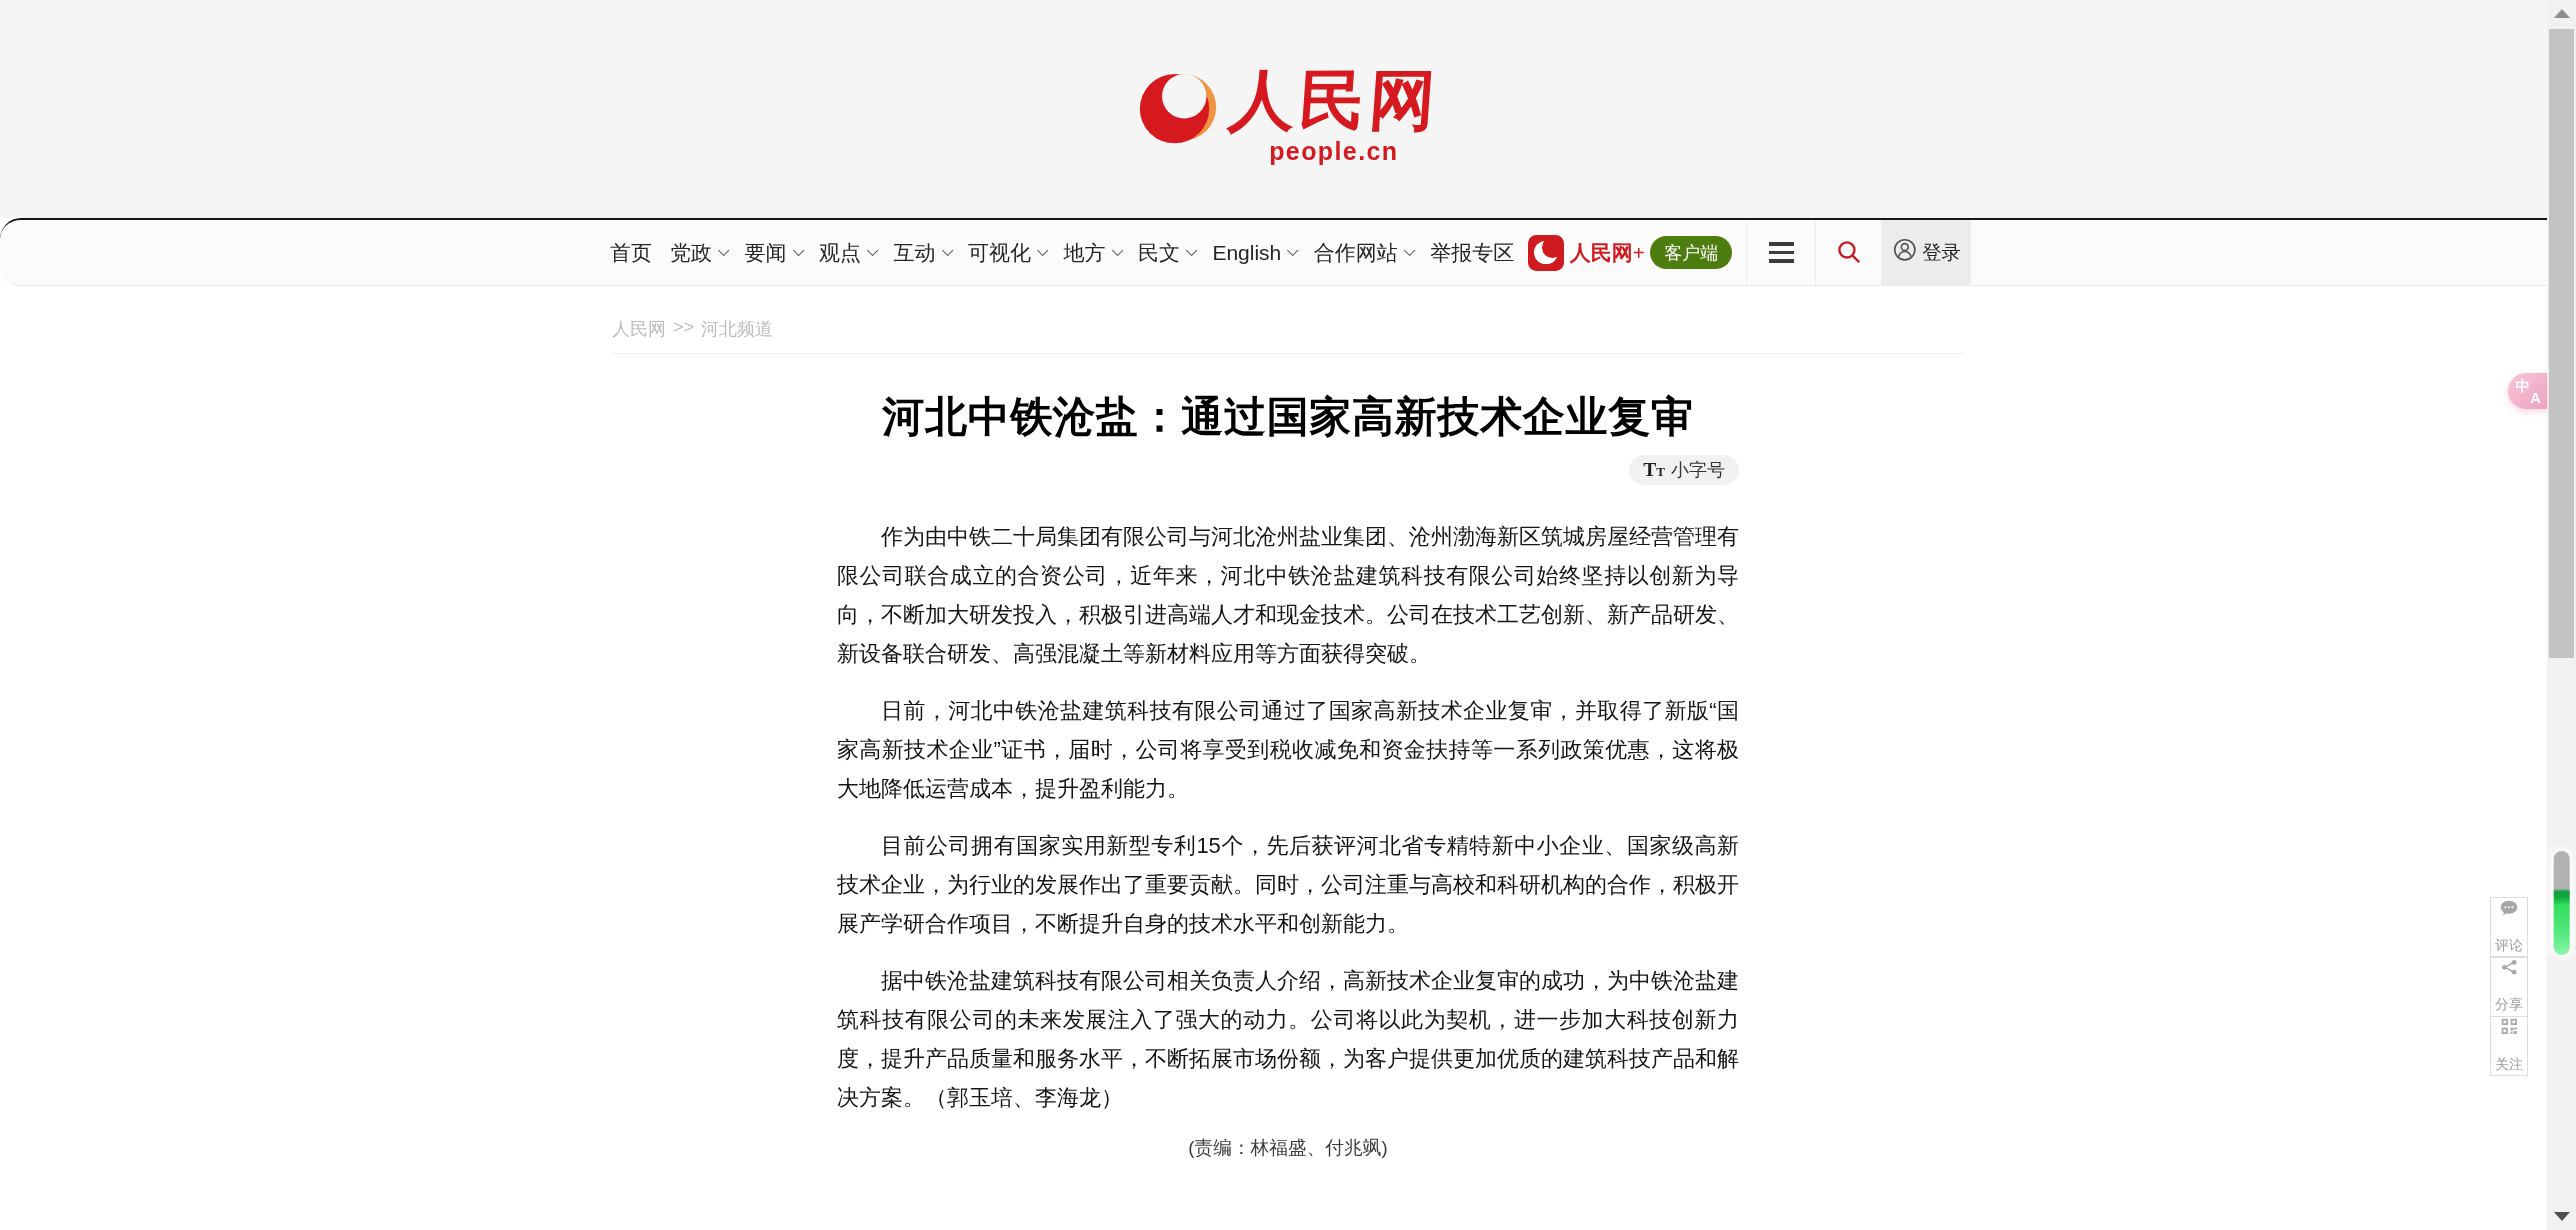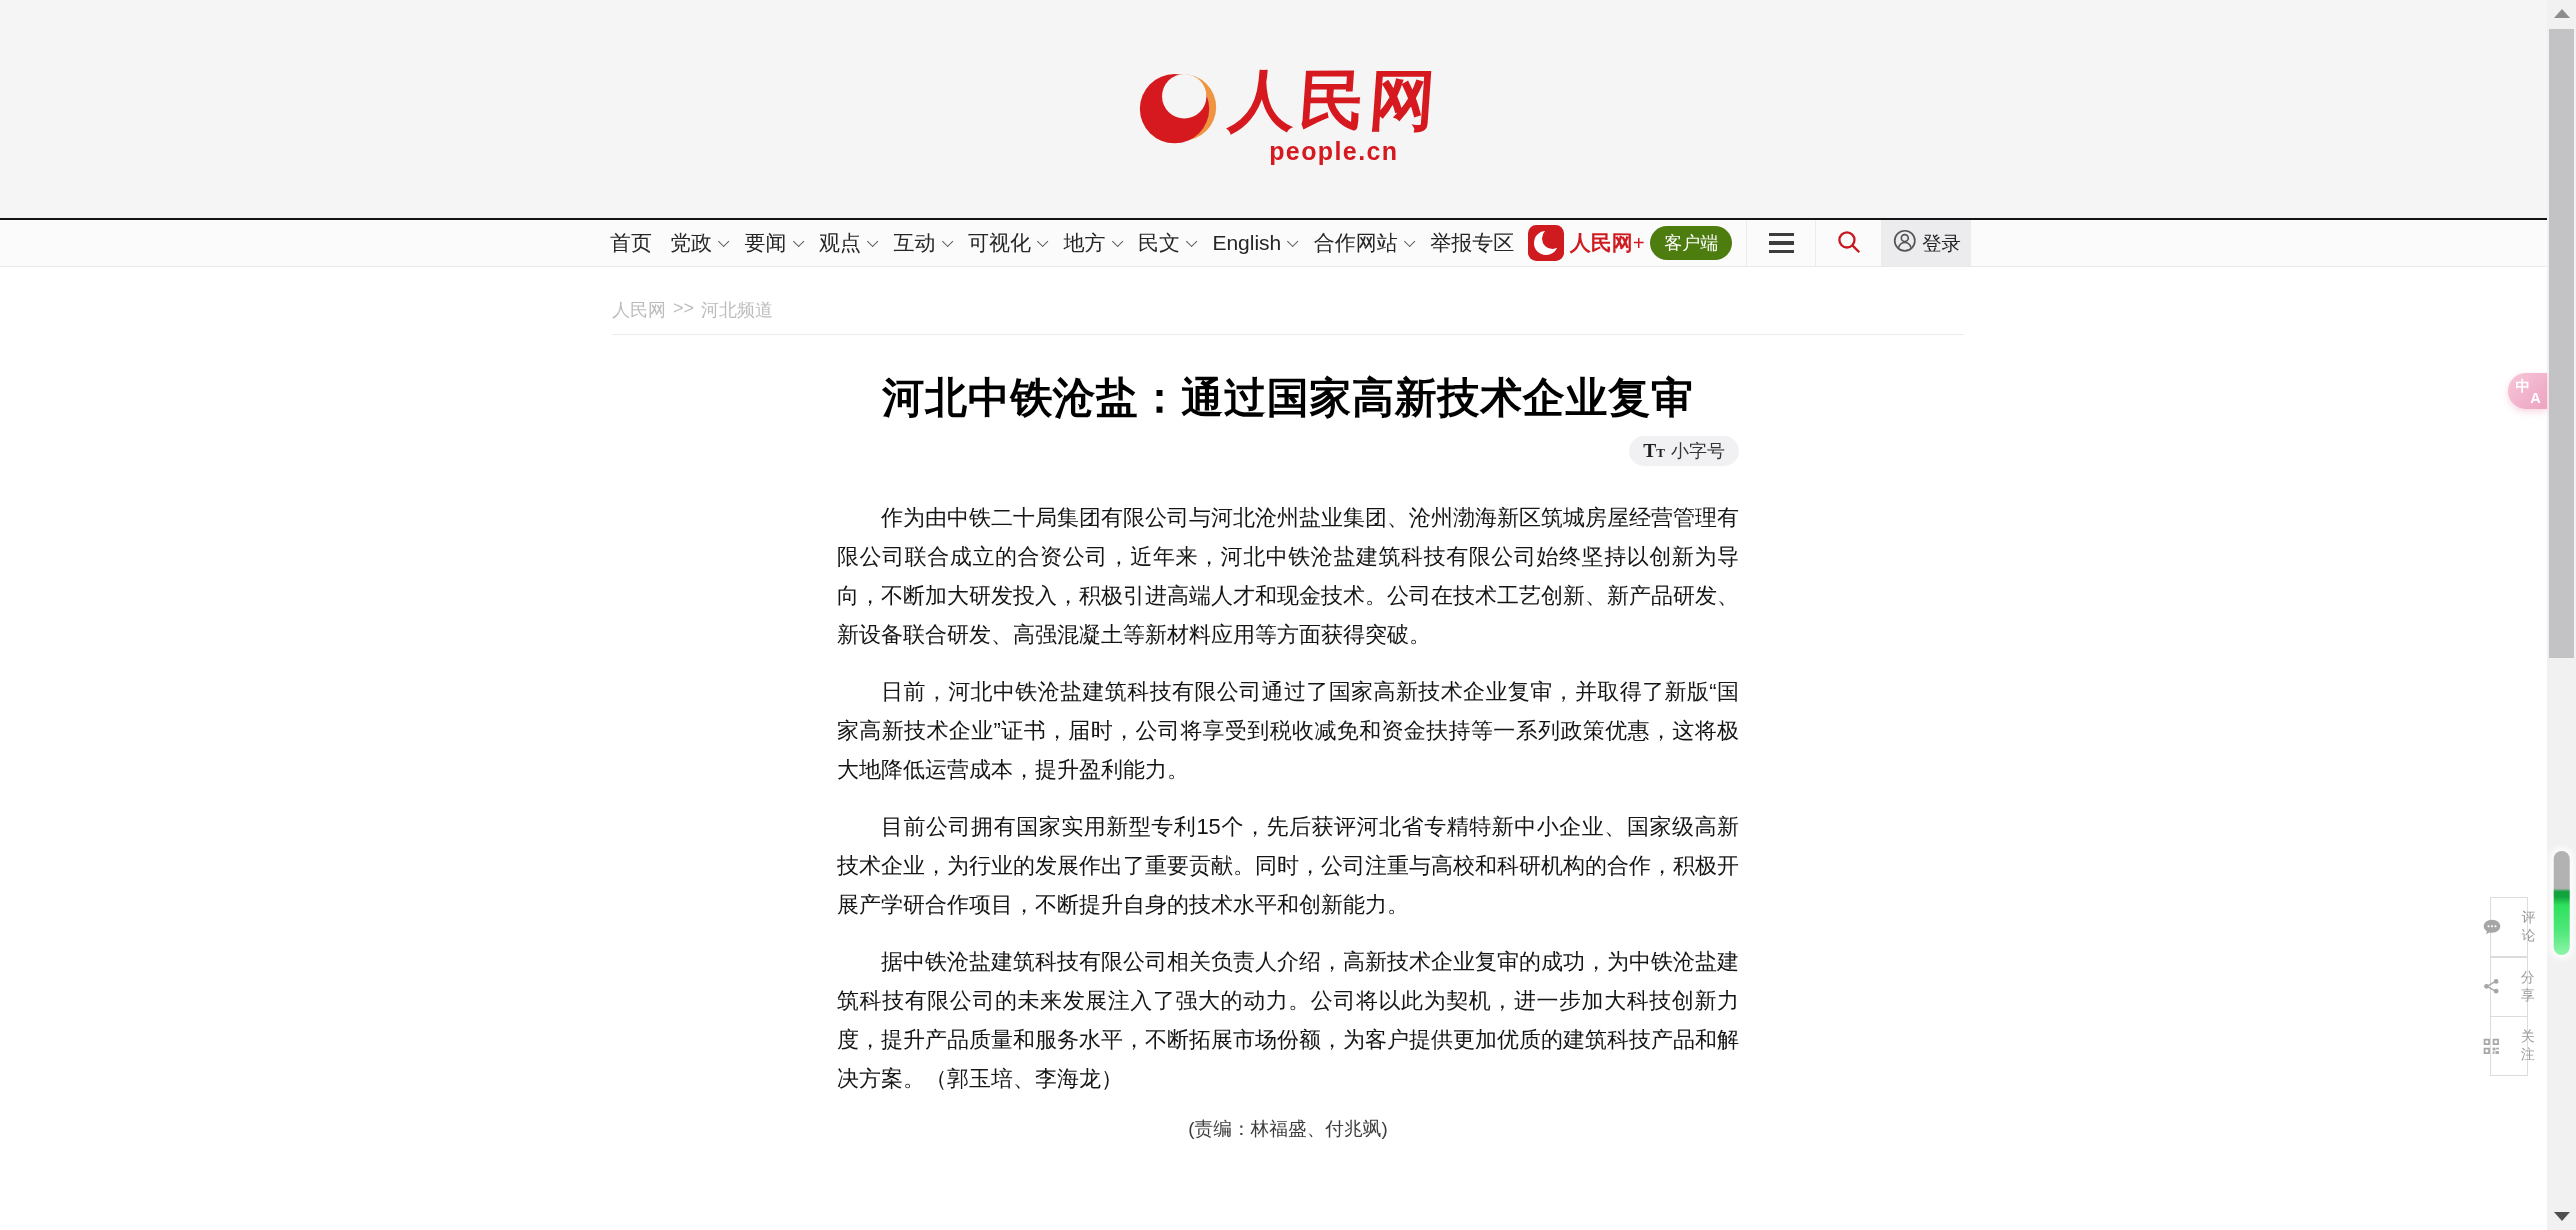--- a/index.html
+++ b/index.html
@@ -9,21 +9,21 @@
 
   
   .site-header { height:218px; background:#f5f5f6; display:flex; align-items:center; justify-content:center; }
   .logo { display:flex; align-items:flex-start; gap:9.7px; cursor:pointer; text-decoration:none; margin-top:4.2px; }
   .logo-swoosh svg { display:block; }
   .logo-text { display:flex; flex-direction:column; align-items:center; margin-top:9.7px; }
   .logo-cn { font-size:66px; font-weight:700; color:#d6191f; font-family:"Liberation Serif", serif; transform:skewX(-4deg); letter-spacing:4.2px; line-height:1.05; }
   .logo-en { font-size:25px; font-weight:700; color:#d6191f; letter-spacing:1.4px; margin-top:1.4px; }
 
   
-  .main-nav { height:49px; background:#fbfbfc; border-top:2.8px solid #141414; border-bottom:0.7px solid #e9e9e9; }
+  .main-nav { height:68px; background:#fbfbfc; border-top:2.8px solid #141414; border-bottom:0.7px solid #e9e9e9;border-radius:21px; }
   .nav-inner { height:100%; display:flex; align-items:stretch; margin-left:610px; width:1316px; }
   .nav-list { list-style:none; display:flex; align-items:center; gap:18px; }
   .nav-item { display:flex; align-items:center; gap:4.8px; font-size:21px; color:#262626; cursor:pointer; white-space:nowrap; }
   .caret { width:8.3px; height:8.3px; border-right:1.4px solid #555; border-bottom:1.4px solid #555; transform:rotate(45deg) translateY(-2.1px); margin-left:1.4px; }
   .nav-right { display:flex; align-items:stretch; margin-left:14px; }
   .app-badge { display:flex; align-items:center; gap:5.5px; cursor:pointer; margin-right:14px; }
   .app-icon { width:36px; height:36px; border-radius:8.3px; background:#cf1b1f; position:relative; overflow:hidden; }
   .app-icon::before { content:""; position:absolute; left:6.2px; top:6.2px; width:23.6px; height:23.6px; border-radius:50%; background:#ffffff; }
   .app-icon::after { content:""; position:absolute; left:14px; top:2.8px; width:21px; height:21px; border-radius:50%; background:#cf1b1f; }
   .app-brand { font-size:21px; font-weight:700; color:#cf1b1f; font-family:"Liberation Serif", serif; white-space:nowrap; }
@@ -51,21 +51,21 @@
   .tt { display:flex; align-items:baseline; color:#1e1e1e; font-weight:700; font-family:"Liberation Serif", serif; }
   .t-big { font-size:19.4px; }
   .t-small { font-size:13px; }
   .pill-label { font-size:18px; color:#333; }
   .body-text { margin-top:32px; font-size:22px; line-height:39px; color:#151515; text-align:justify; }
   .body-text p { text-indent:2em; margin-bottom:18px; }
   .editor-note { margin-top:7px; text-align:center; font-size:18.7px; color:#3c3c3c; }
 
   
   .float-toolbar { position:absolute; right:48px; top:898px; width:38px; z-index:4; }
-  .float-btn { width:38px; height:60px; background:#fff; border:0.7px solid #dcdcdc; margin-top:-0.7px; display:flex; flex-direction:row; align-items:center; justify-content:center; gap:21px; cursor:pointer; }
+  .float-btn { width:38px; height:60px; background:#fff; border:0.7px solid #dcdcdc; margin-top:-0.7px; display:flex; flex-direction:column; align-items:center; justify-content:center; gap:21px; cursor:pointer; }
   .float-btn svg { display:block; }
   .float-label { font-size:14px; color:#9a9a9a; }
 
   
   .translate-btn { position:absolute; top:373px; right:29px; width:39px; height:36px; border-radius:18px 0 0 18px; background:linear-gradient(135deg,#f7c6d8,#eda3c1); z-index:6; cursor:pointer; box-shadow:0 2.8px 7px rgba(237,163,193,.45); }
   .tr-top { position:absolute; left:7.6px; top:3.5px; color:#fff; font-size:14.5px; font-weight:700; }
   .tr-bottom { position:absolute; right:6.2px; bottom:2.8px; color:#fff; font-size:14.5px; font-weight:700; }
 
   
   .scrollbar { position:absolute; top:0; right:0; width:29px; height:1230px; background:#f1f1f2; z-index:5; }

